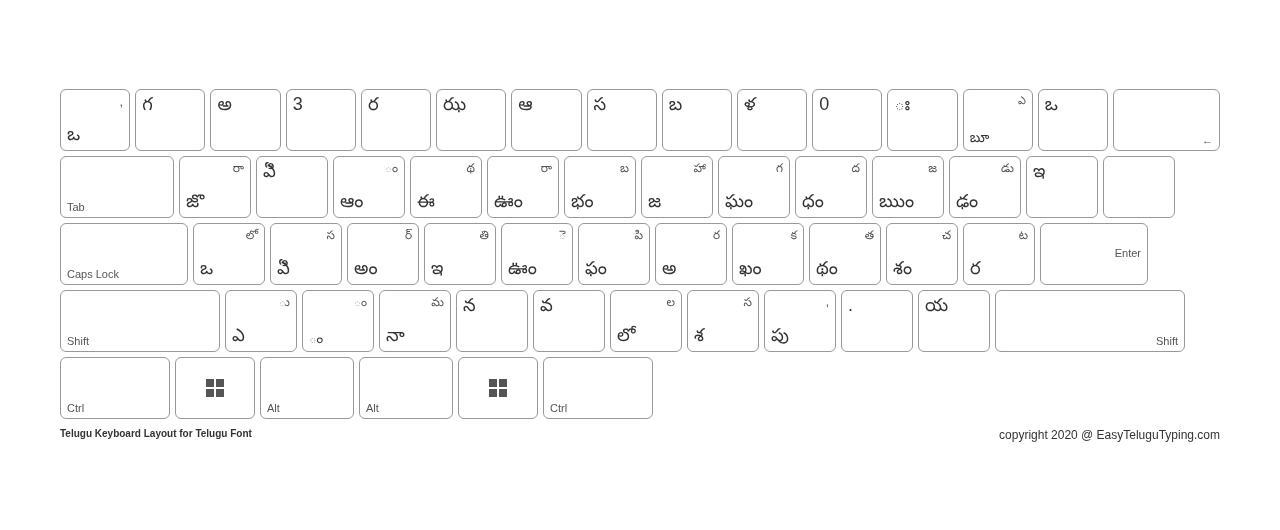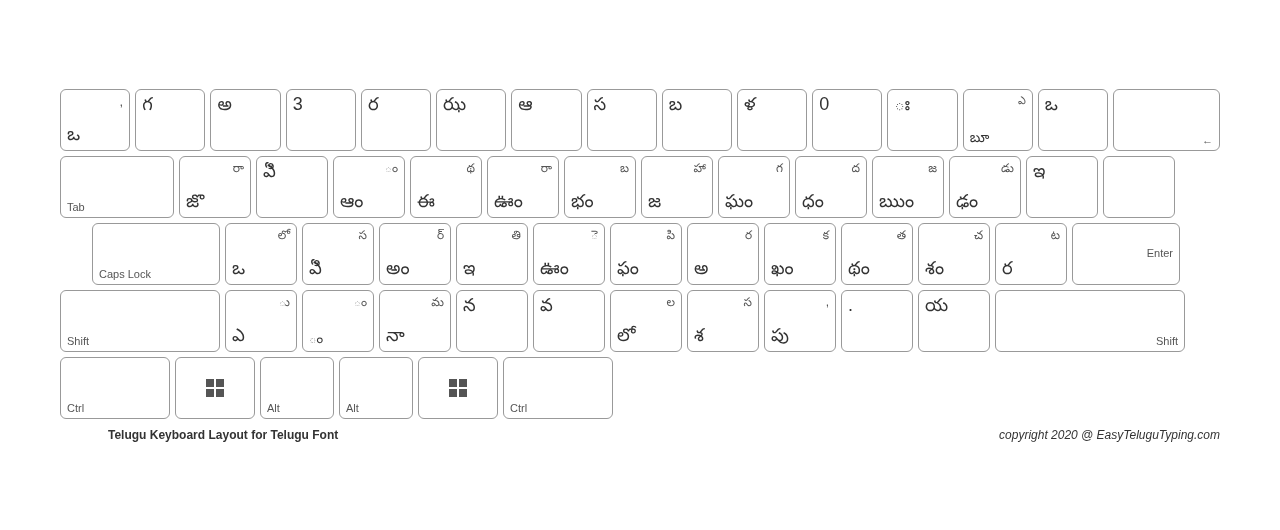--- a/index.html
+++ b/index.html
@@ -48,28 +48,28 @@
       color: #555;
       line-height: 1;
     }
     .key .telugu-top {
       font-size: 13px;
       color: #555;
       align-self: flex-end;
     }
     .key-standard { width: 72px; }
     .key-tab { width: 114px; }
-    .key-caps { width: 128px; margin-left: 32px; }
+    .key-caps { width: 128px; }
     .key-shift-l { width: 160px; }
     .key-shift-r { width: 190px; }
     .key-enter { width: 108px; justify-content: center; align-items: flex-end; }
     .key-backspace { width: 110px; justify-content: center; align-items: flex-end; }
     .key-ctrl { width: 110px; }
     .key-win { width: 80px; }
-    .key-alt { width: 74px; }
+    .key-alt { width: 94px; }
     .key-space { flex: 1; }
     .win-icon {
       display: inline-grid;
       grid-template-columns: 1fr 1fr;
       gap: 2px;
       width: 18px;
       height: 18px;
     }
     .win-icon span {
       background: #555;
@@ -80,23 +80,23 @@
     .key-shift-r .key-label,
     .key-ctrl-r .key-label {
       align-self: flex-end;
     }
     .footer {
       display: flex;
       justify-content: space-between;
       width: 1160px;
       margin-top: 4px;
     }
-    .footer-left { font-size: 12px; color: #333; margin-left: 48px; }
+    .footer-left { font-size: 10px; color: #333; }
     .footer-left span { font-weight: bold; }
-    .footer-right { font-size: 12px; color: #333; font-style: italic; }
+    .footer-right { font-size: 12px; color: #333; }
     .backspace-arrow { font-size: 18px; }
     .space-text { font-size: 11px; color: #555; align-self: flex-end; width: 100%; text-align: center; padding-bottom: 4px; }
   </style>
 </head>
 <body>
 
 <div class="keyboard-wrapper">
 
   <div class="keyboard-row">
     <div class="key key-standard">

